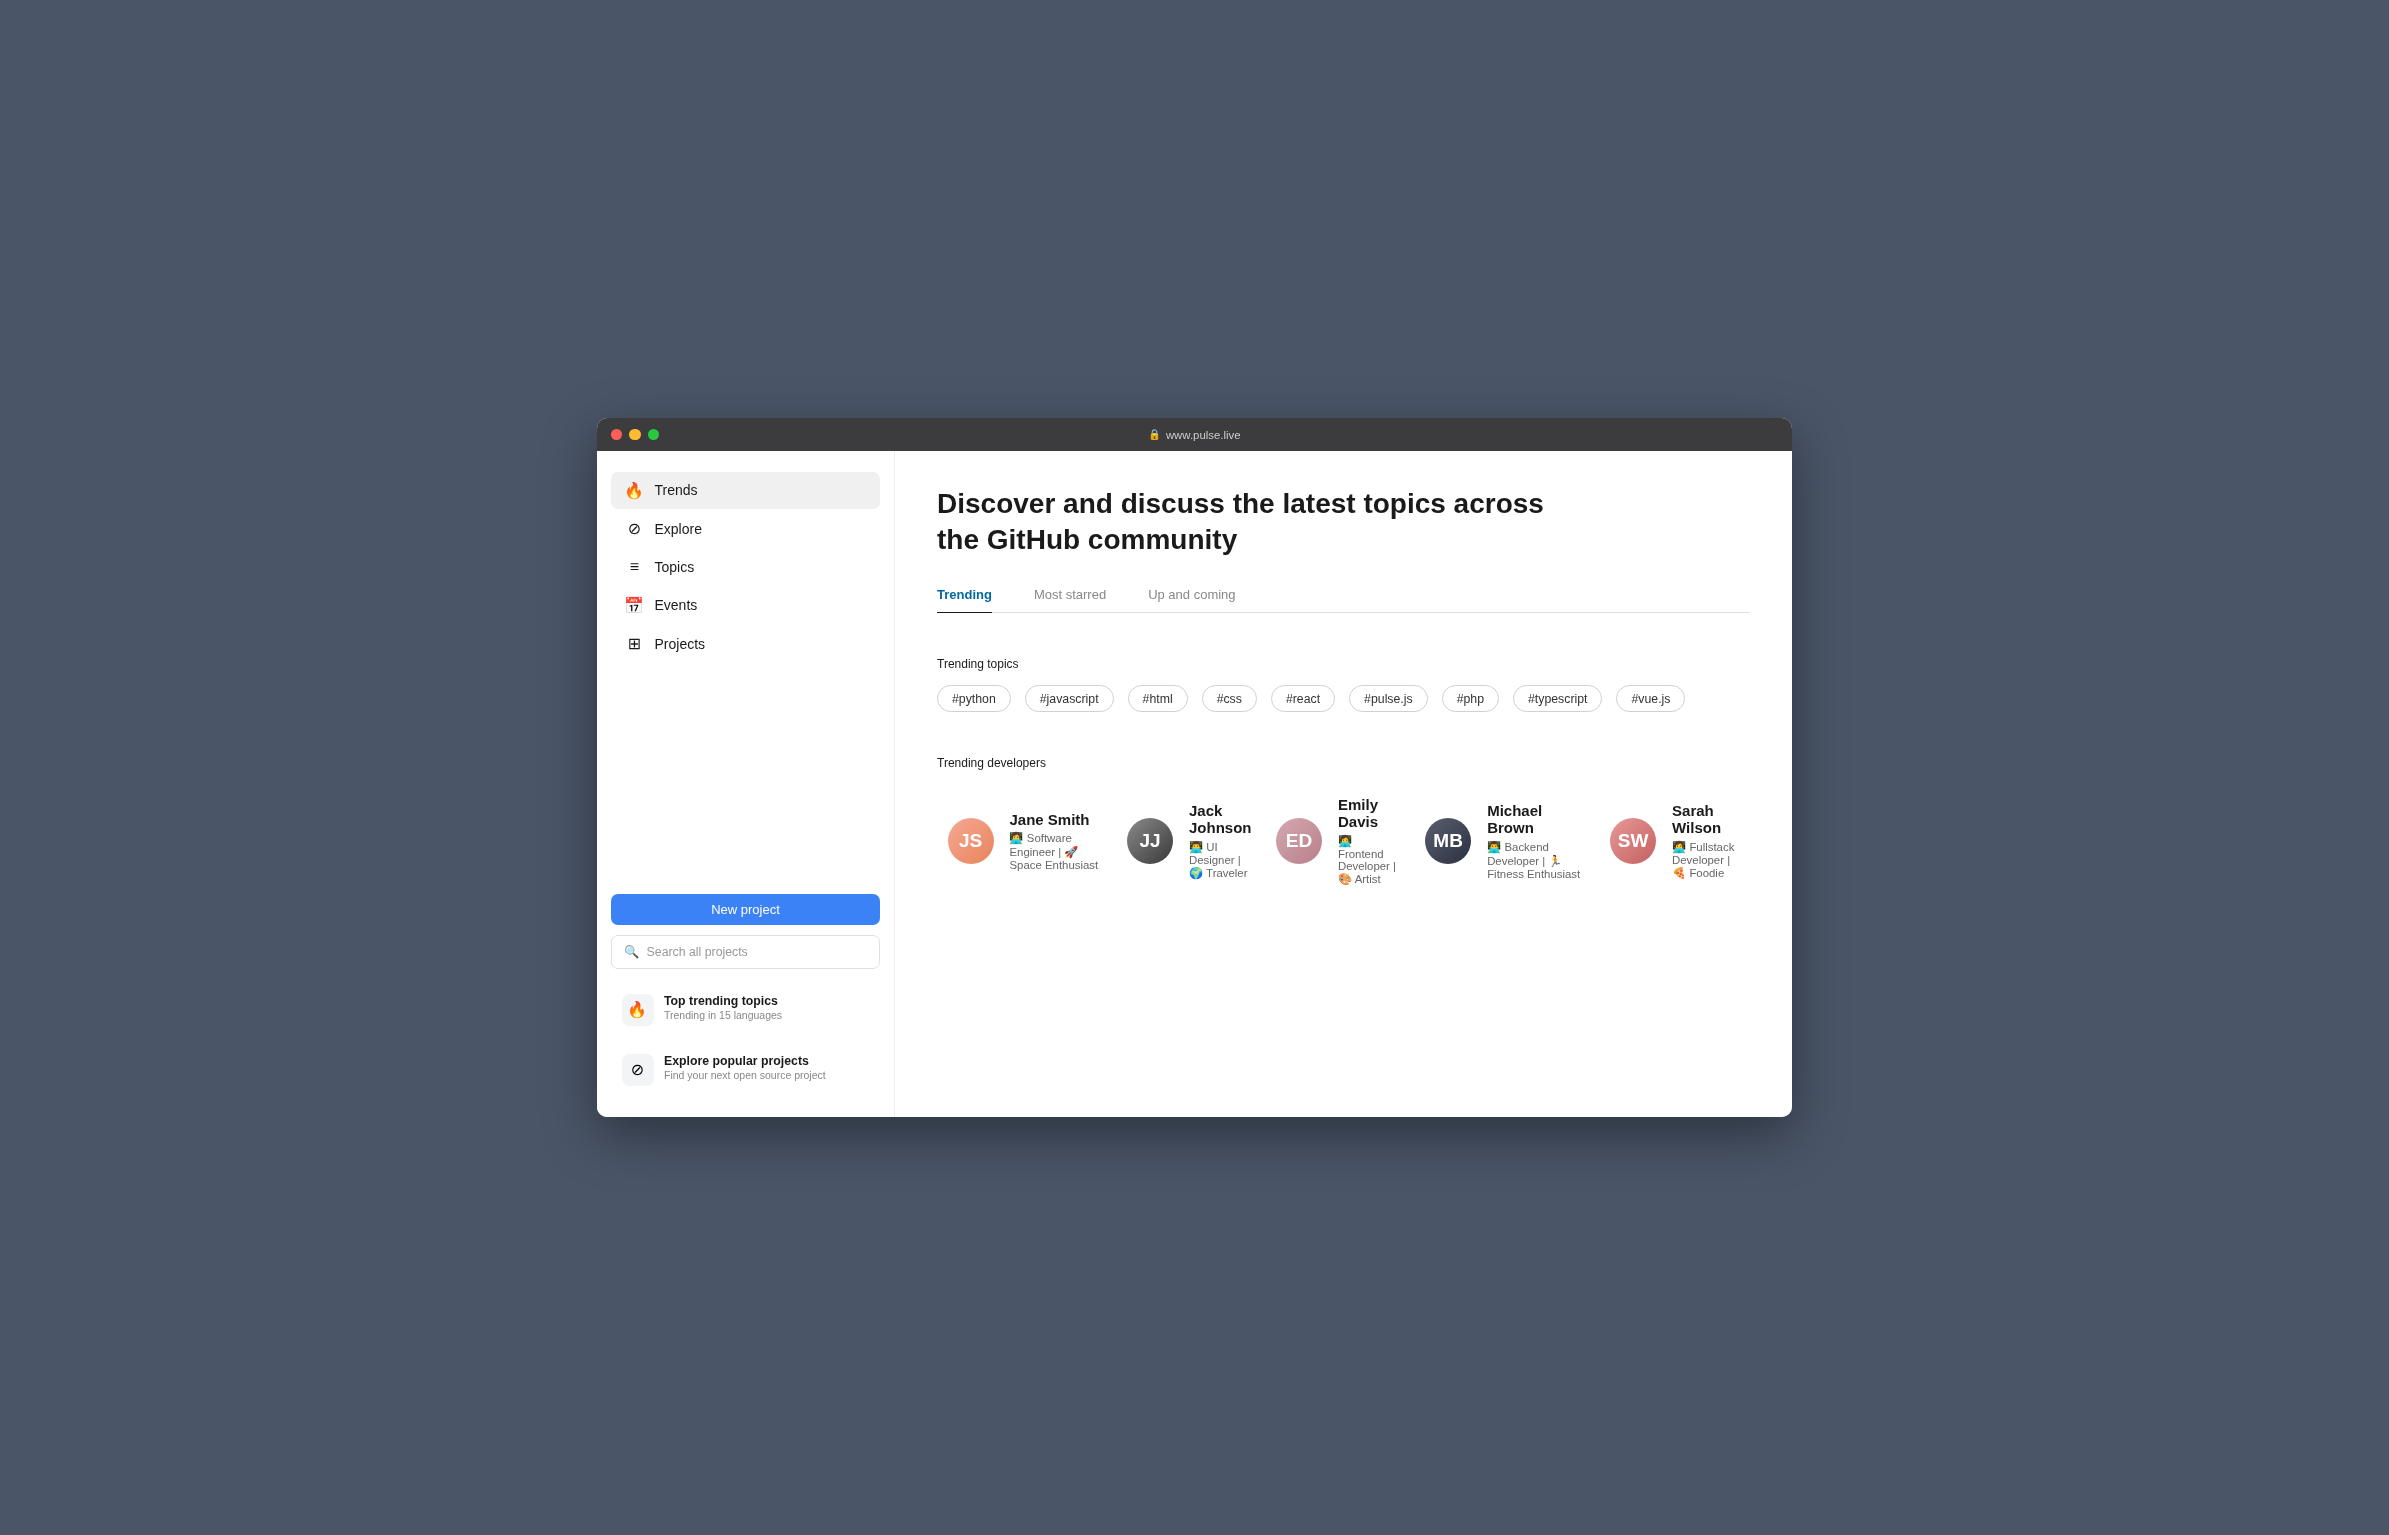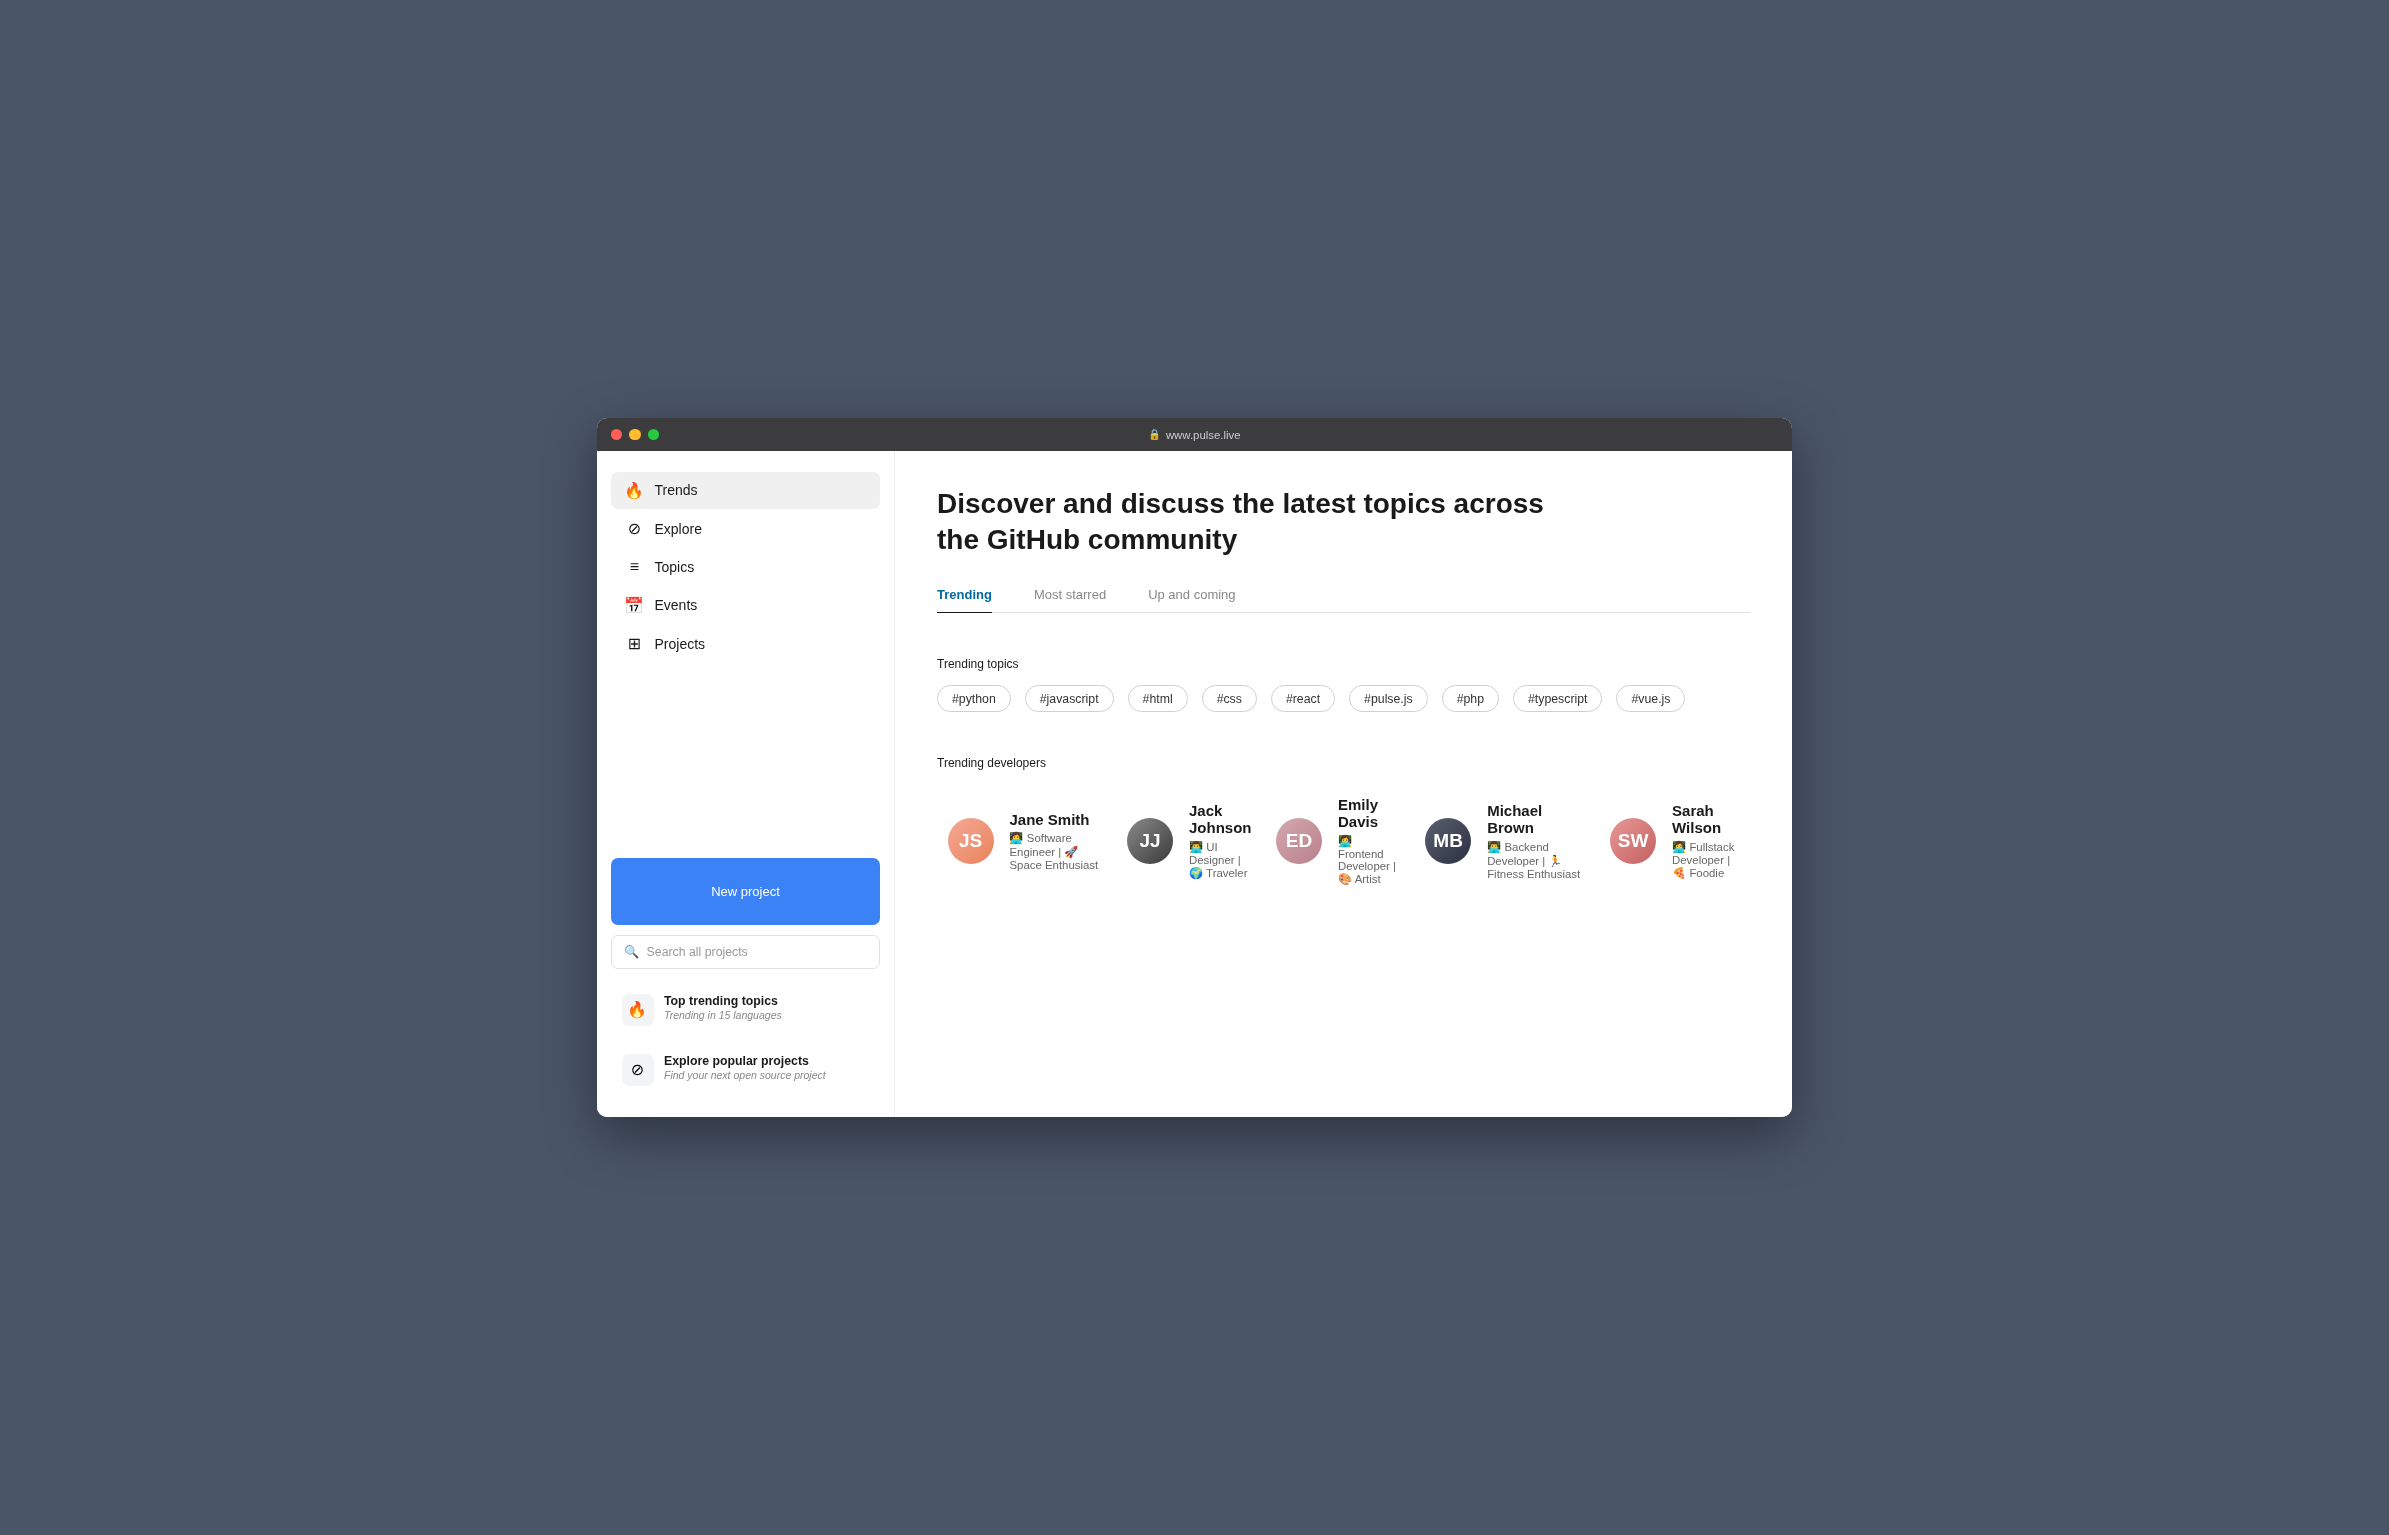--- a/index.html
+++ b/index.html
@@ -111,21 +111,21 @@
     .sidebar-bottom {
       margin-top: auto;
     }
 
     .new-project-btn {
       width: 100%;
       background: #3b82f6;
       color: white;
       border: none;
       border-radius: 7px;
-      padding: 26px;
+      padding: 8px;
       font-size: 13px;
       cursor: pointer;
       margin-bottom: 10.5px;
     }
 
     .search-box {
       display: flex;
       align-items: center;
       gap: 7px;
       border: 0.9px solid #e0e0e0;
@@ -167,21 +167,20 @@
     .sidebar-card-text .title {
       font-size: 12.3px;
       font-weight: 600;
       color: #1a1a1a;
       margin-bottom: 1.8px;
     }
 
     .sidebar-card-text .subtitle {
       font-size: 10.5px;
       color: #888;
-      font-style: italic;
     }
 
     
     .main-content {
       flex: 1;
       padding: 35px 42px;
       overflow-y: auto;
     }
 
     .page-title {

